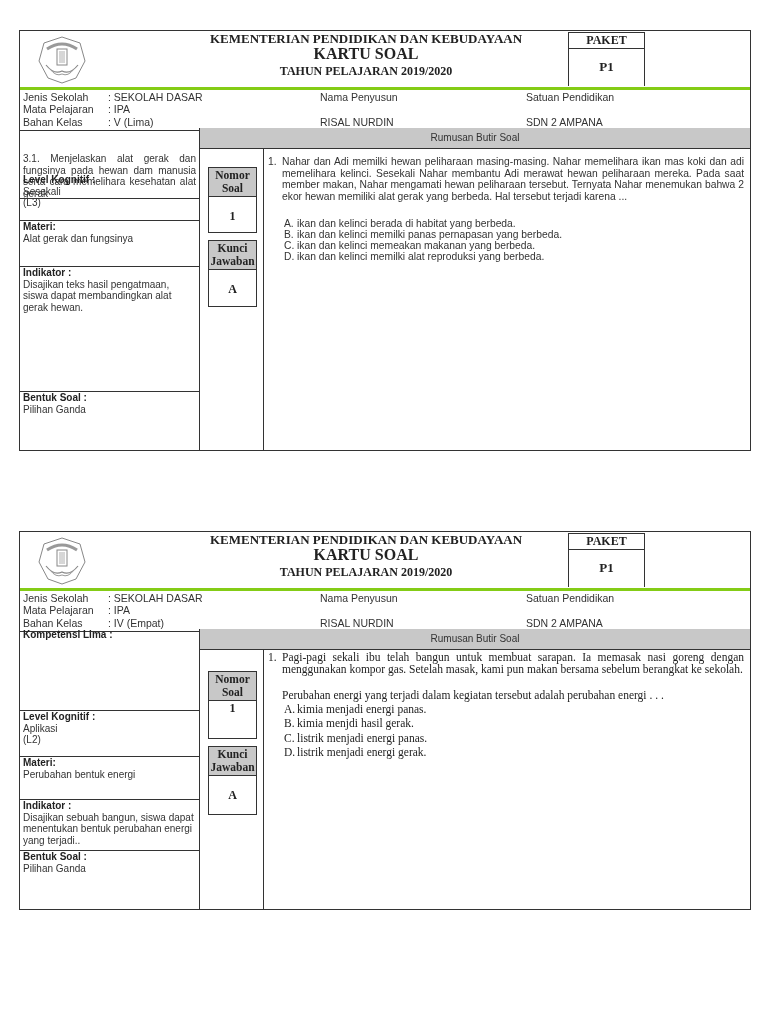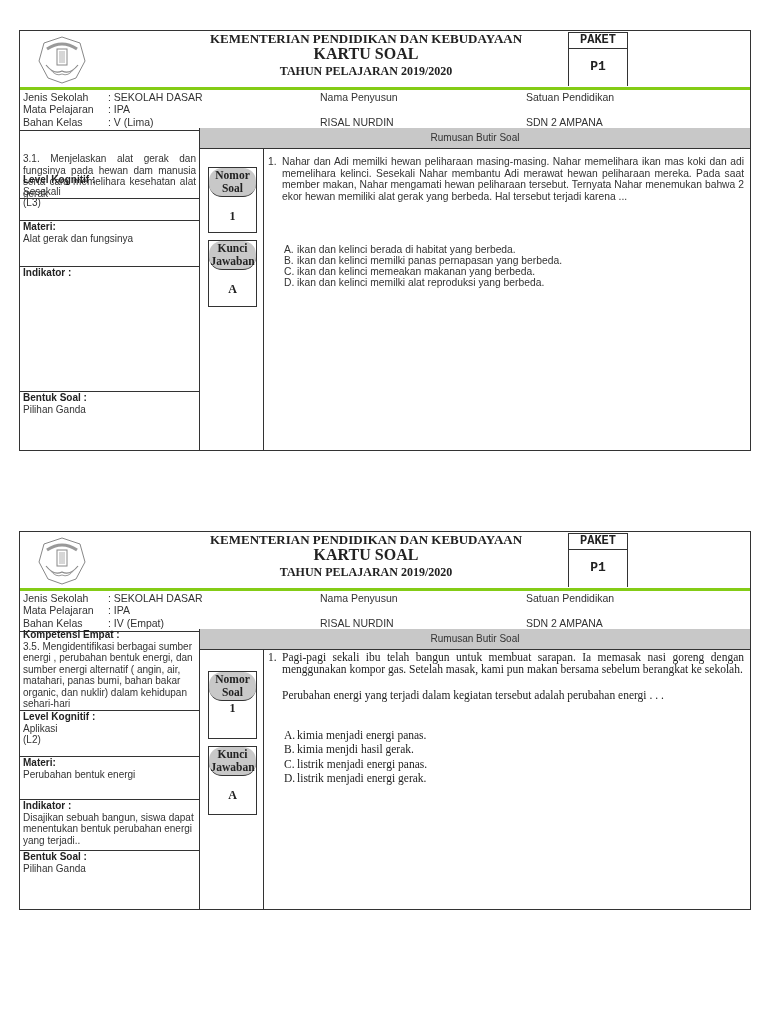--- a/index.html
+++ b/index.html
@@ -6,45 +6,45 @@
   body { width: 768px; height: 1024px; position: relative; overflow: hidden; font-family: "Liberation Sans", sans-serif; color: #222; }
   .card { position: absolute; left: 19px; width: 732px; border: 1px solid #333; box-sizing: border-box; background: #fff; }
   #card1 { top: 30px; height: 421px; }
   #card2 { top: 531px; height: 379px; }
 
   .header { position: relative; height: 56px; border-bottom: 3px solid #84cc16; }
   .logo { position: absolute; left: 16px; top: 4px; width: 52px; height: 50px; }
   .hdr-line1 { position: absolute; left: 186px; top: 0px; font-size: 13px; width: 320px; text-align: center; font-family: "Liberation Serif", serif; font-weight: bold; }
   .hdr-line2 { position: absolute; left: 186px; top: 14px; font-size: 16px; width: 320px; text-align: center; font-family: Liberation Serif, serif; font-weight: bold; }
   .hdr-line3 { position: absolute; left: 186px; top: 33px; font-size: 12px; width: 320px; text-align: center; font-family: "Liberation Serif", serif; font-weight: bold; }
-  .paket { position: absolute; left: 548px; top: 1px; width: 60px; height: 54px; border: 1px solid #333; border-bottom: none; box-sizing: border-box; font-family: Liberation Mono, monospace; font-weight: bold; }
+  .paket { position: absolute; left: 548px; top: 1px; width: 77px; height: 54px; border: 1px solid #333; border-bottom: none; box-sizing: border-box; font-family: Liberation Serif, serif; font-weight: bold; }
   .paket-label { height: 15px; border-bottom: 1px solid #333; font-size: 12px; text-align: center; line-height: 15px; }
   .paket-value { font-size: 13px; text-align: center; line-height: 36px; }
 
   .meta { position: relative; height: 40px; border-bottom: 1px solid #333; font-size: 10.5px; color: #333; }
   .meta span { position: absolute; white-space: nowrap; }
 
   .body { position: absolute; left: 0; right: 0; bottom: 0; }
   .left-col { position: absolute; left: 0; top: 0; bottom: 0; width: 180px; border-right: 1px solid #333; box-sizing: border-box; }
   .mid-col { position: absolute; left: 180px; top: 20px; bottom: 0; width: 64px; border-right: 1px solid #333; box-sizing: border-box; }
   .rumusan-hdr { position: absolute; left: 180px; right: 0; top: 0; height: 20px; background: #c8c8c8; border-bottom: 1px solid #333; font-size: 10px; text-align: center; line-height: 20px; color: #333; }
   .question { position: absolute; left: 244px; right: 0; top: 20px; bottom: 0; font-size: 10.3px; color: #333; }
 
   .sec { position: absolute; left: 0; right: 0; border-bottom: 1px solid #333; padding: 0 3px; box-sizing: border-box; font-size: 10px; line-height: 11.5px; color: #333; }
   .sec:last-child { border-bottom: none; }
   .sec-title { font-weight: bold; display: block; color: #222; }
   .justify { text-align: justify; margin-top: 25px; }
 
   .box { position: absolute; left: 8px; width: 49px; border: 1px solid #333; box-sizing: border-box; font-family: "Liberation Serif", serif; }
-  .box-hdr { background: #c8c8c8; border-bottom: 1px solid #333; text-align: center; font-weight: bold; font-size: 11.5px; line-height: 13px; padding: 1px 0; color: #222; border-radius: 13px; }
+  .box-hdr { background: #c8c8c8; border-bottom: 1px solid #333; text-align: center; font-weight: bold; font-size: 11.5px; line-height: 13px; padding: 1px 0; color: #222; }
   .box-val { text-align: center; font-weight: bold; font-size: 12px; color: #222; }
 
   .q-num { position: absolute; left: 4px; }
   .q-text { position: absolute; left: 18px; right: 6px; text-align: justify; }
-  .opts { position: absolute; left: 20px; margin-top: 26px; }
+  .opts { position: absolute; left: 20px; }
   .opt { display: block; white-space: nowrap; }
   .opt-letter { display: inline-block; width: 13px; }
 
   .serif .q-num, .serif .q-text, .serif .opts { font-family: "Liberation Serif", serif; font-size: 11.5px; color: #222; }
 </style>
 </head>
 <body>
 
 <div class="card" id="card1">
   <div class="header">
@@ -87,20 +87,21 @@
         <span class="sec-title">Level Kognitif :</span>
         <span style="display:block">Sesekali</span>
         <span style="display:block">(L3)</span>
       </div>
       <div class="sec" style="top:93px;height:46px">
         <span class="sec-title">Materi:</span>
         <span>Alat gerak dan fungsinya</span>
       </div>
       <div class="sec" style="top:139px;height:125px">
         <span class="sec-title">Indikator :</span>
+        <span>Disajikan teks hasil pengatmaan, siswa dapat membandingkan alat gerak hewan.</span>
       </div>
       <div class="sec" style="top:264px;height:60px;border-bottom:none">
         <span class="sec-title">Bentuk Soal :</span>
         <span>Pilihan Ganda</span>
       </div>
     </div>
 
     <div class="rumusan-hdr">Rumusan Butir Soal</div>
 
     <div class="mid-col">
@@ -155,22 +156,21 @@
     <span style="left:88px;top:26px">: IV (Empat)</span>
     <span style="left:300px;top:1px">Nama Penyusun</span>
     <span style="left:300px;top:26px">RISAL NURDIN</span>
     <span style="left:506px;top:1px">Satuan Pendidikan</span>
     <span style="left:506px;top:26px">SDN 2 AMPANA</span>
   </div>
 
   <div class="body" style="top:97px">
     <div class="left-col">
       <div class="sec" style="top:0;height:82px">
-        <span class="sec-title">Kompetensi Empat :</span>
-        <span>3.5. Mengidentifikasi berbagai  sumber energi , perubahan bentuk energi, dan sumber energi alternatif ( angin, air, matahari, panas bumi, bahan bakar organic, dan nuklir) dalam kehidupan sehari-hari</span>
+        <span class="sec-title">Kompetensi Lima :</span>
       </div>
       <div class="sec" style="top:82px;height:46px">
         <span class="sec-title">Level Kognitif :</span>
         <span style="display:block">Aplikasi</span>
         <span style="display:block">(L2)</span>
       </div>
       <div class="sec" style="top:128px;height:43px">
         <span class="sec-title">Materi:</span>
         <span>Perubahan bentuk energi</span>
       </div>

